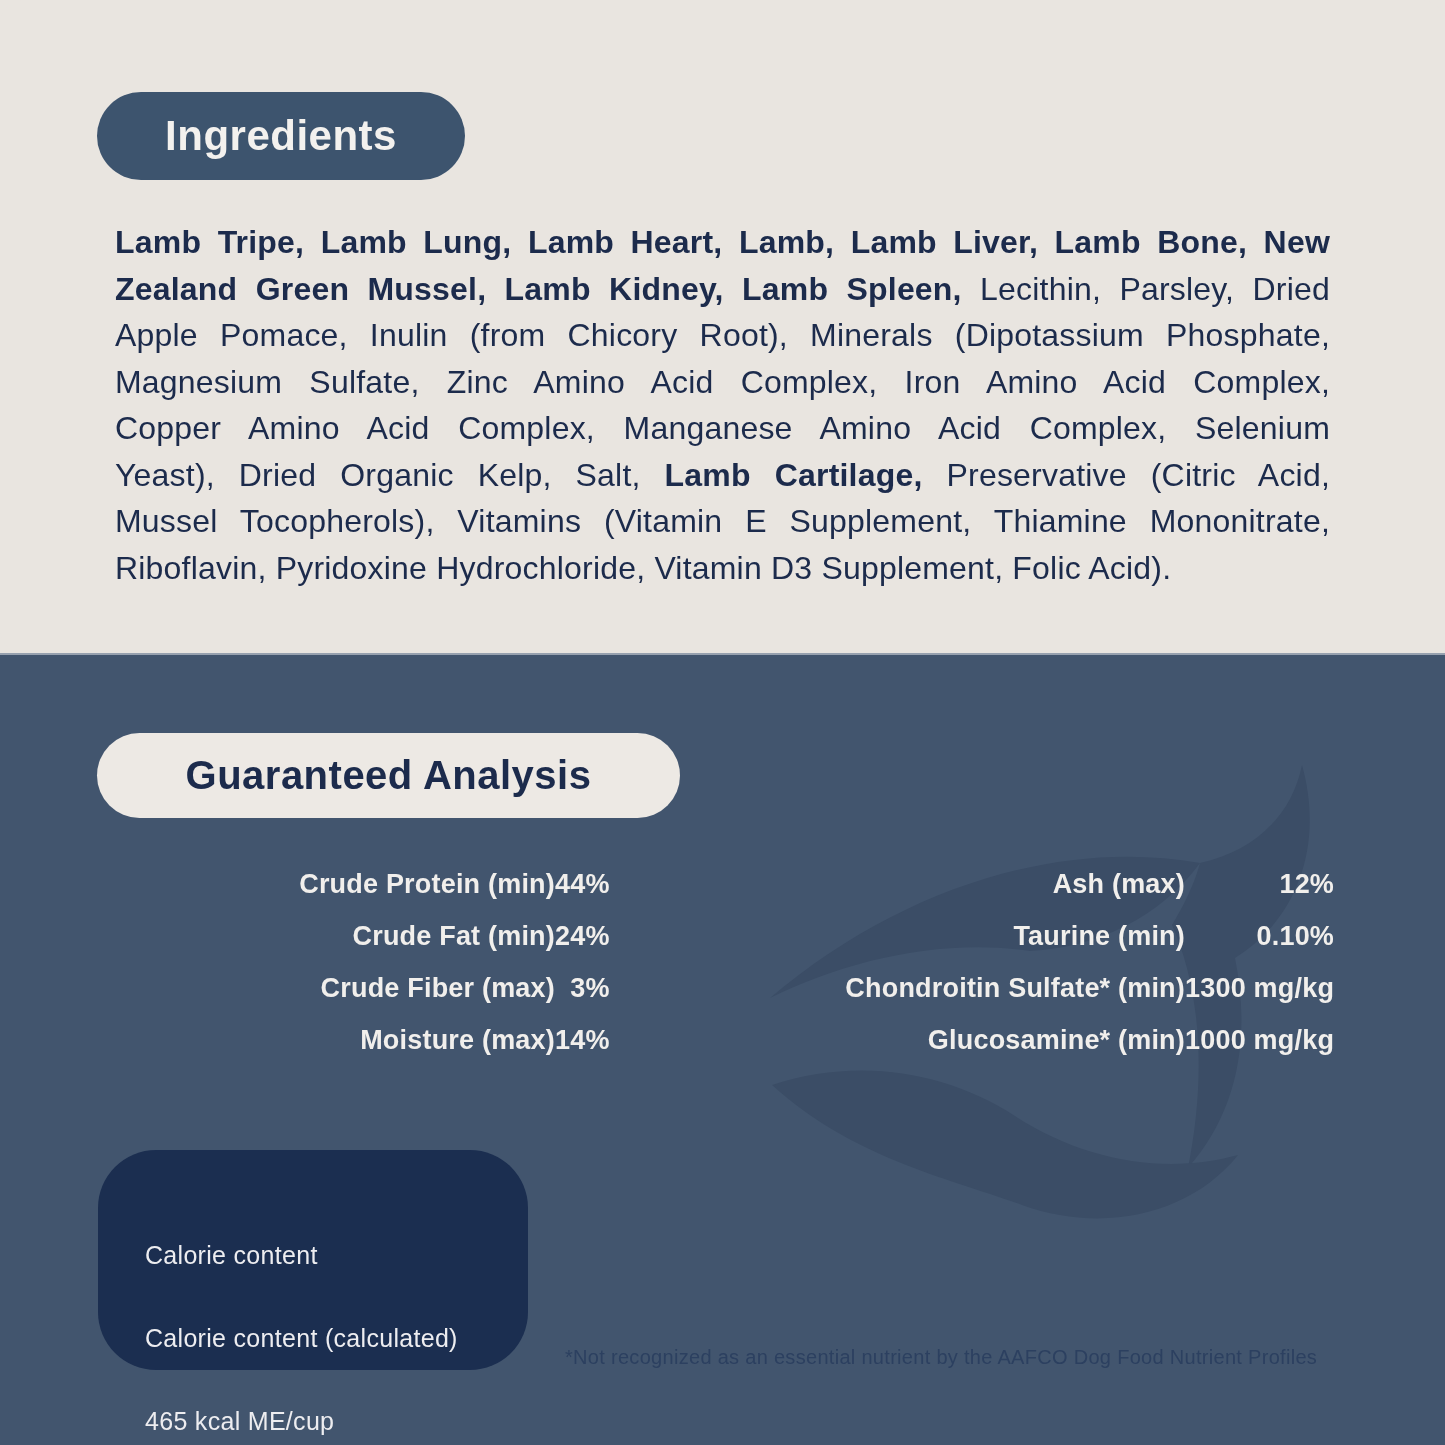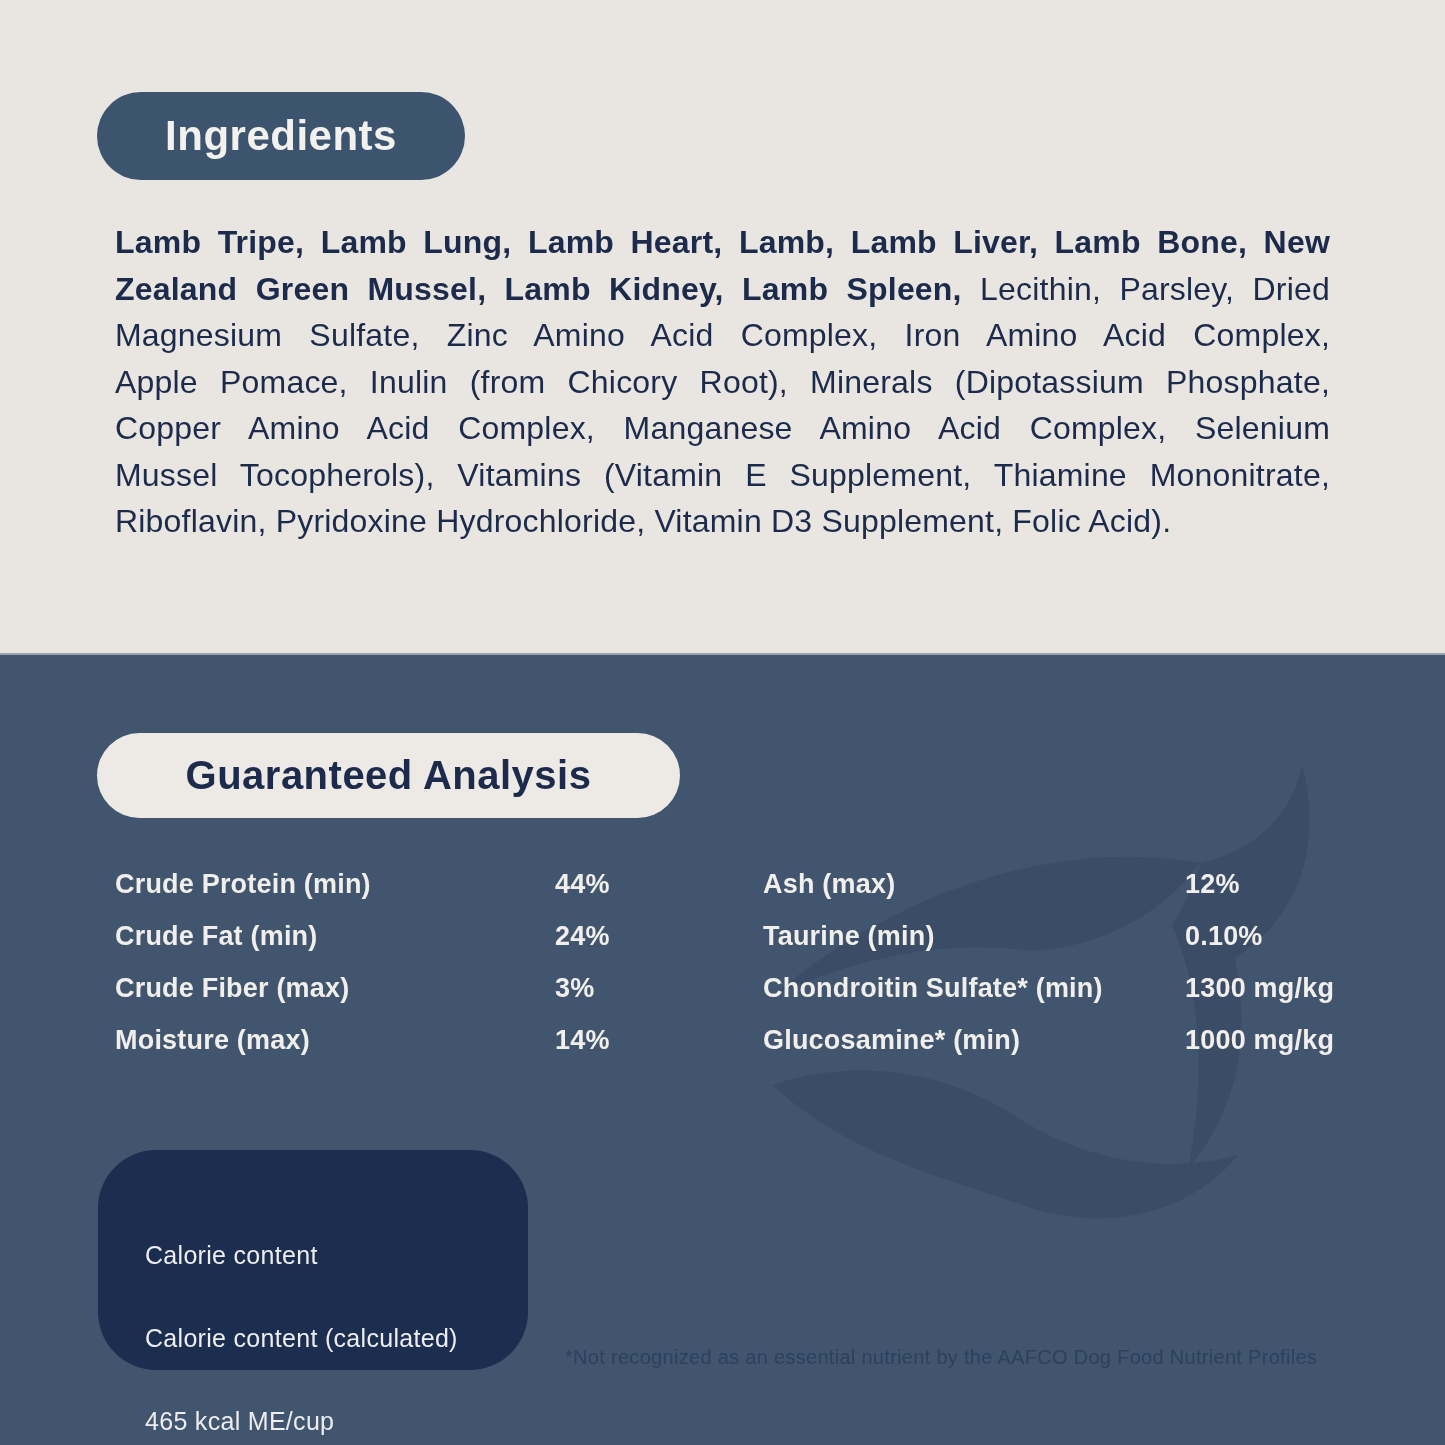--- a/index.html
+++ b/index.html
@@ -55,21 +55,21 @@
   }
   .seam {
     position:absolute; left:0; top:0; width:100%; height:2px;
     background:rgba(255,255,255,0.45);
   }
   .swirl-svg { position:absolute; left:0; top:0; width:1445px; height:792px; }
 
   .ga-col { position:absolute; }
   .ga-col-left  { left:115px; top:858px; }
   .ga-col-right { left:763px; top:858px; }
-  .ga-row { display:grid; height:52px; align-items:center; }
+  .ga-row { display:grid; height:52px; align-items:center;text-align:right; }
   .ga-col-left  .ga-row { grid-template-columns:440px auto; }
   .ga-col-right .ga-row { grid-template-columns:422px auto; }
   .ga-label, .ga-value {
     font-weight:bold; font-size:27px; color:#F1EFEC; letter-spacing:0.2px;
     white-space:nowrap;
   }
 
   .cal-box {
     position:absolute; left:98px; top:1150px; width:430px; height:220px;
     background:#1B2E50; border-radius:58px;
@@ -91,23 +91,24 @@
 <div class="canvas">
 
   <section class="section-top">
     <div class="pill pill-ingredients">
       <span>Ingredients</span>
     </div>
 
     <div class="ing-text" id="ingredients-lines">
         <div class="ing-line just"><span class="b">Lamb Tripe, Lamb Lung, Lamb Heart, Lamb, Lamb Liver, Lamb Bone, New</span></div>
         <div class="ing-line just"><span class="b">Zealand Green Mussel, Lamb Kidney, Lamb Spleen,</span><span> Lecithin, Parsley, Dried</span></div>
+        <div class="ing-line just"><span>Apple Pomace, Inulin (from Chicory Root), Minerals (Dipotassium Phosphate,</span></div>
         <div class="ing-line just"><span>Magnesium Sulfate, Zinc Amino Acid Complex, Iron Amino Acid Complex,</span></div>
-        <div class="ing-line just"><span>Apple Pomace, Inulin (from Chicory Root), Minerals (Dipotassium Phosphate,</span></div>
         <div class="ing-line just"><span>Copper Amino Acid Complex, Manganese Amino Acid Complex, Selenium</span></div>
+        <div class="ing-line just"><span>Yeast), Dried Organic Kelp, Salt, </span><span class="b">Lamb Cartilage,</span><span> Preservative (Citric Acid,</span></div>
         <div class="ing-line just"><span>Mussel Tocopherols), Vitamins (Vitamin E Supplement, Thiamine Mononitrate,</span></div>
         <div class="ing-line"><span>Riboflavin, Pyridoxine Hydrochloride, Vitamin D3 Supplement, Folic Acid).</span></div>
       </div>
   </section>
 
   <section class="section-bottom">
     <div class="seam"></div>
 
     <svg class="swirl-svg" viewBox="0 0 1445 792" aria-hidden="true">
       <g fill="#3B4D66">

